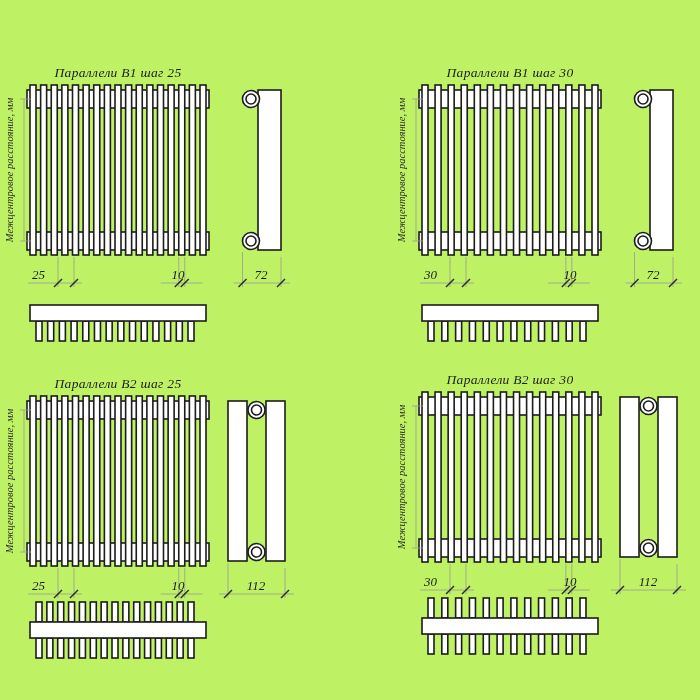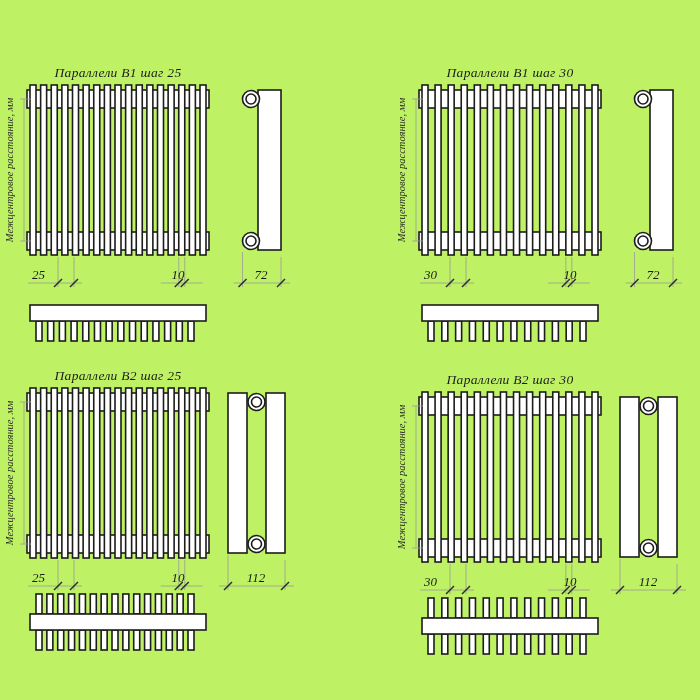--- a/index.html
+++ b/index.html
@@ -149,21 +149,21 @@
           <rect x="174.1818181818182" y="266" width="6" height="20" class="ln"></rect>
           <rect x="188" y="266" width="6" height="20" class="ln"></rect>
           <rect x="30" y="250" width="176" height="16" class="ln"></rect>
         </g>
       <text class="dim-text" x="32" y="224">30</text>
       <text class="dim-text mid" x="178" y="224">10</text>
       <text class="dim-text mid" x="261" y="224">72</text>
     </svg>
   </div>
 
-  <div class="quadrant" style="left:0px;top:358px;">
+  <div class="quadrant" style="left:0px;top:366px;">
     <svg width="385" height="302" viewBox="0 0 385 302">
       <text class="title" x="118" y="22">Параллели В2 шаг 25</text>
       <text class="axis" transform="rotate(-90 13 115)" x="13" y="115">Межцентровое расстояние, мм</text>
       <g>
           <rect x="27" y="35" width="182" height="18" class="ln"></rect>
           <rect x="27" y="177" width="182" height="18" class="ln"></rect>
           <rect x="30" y="30" width="6" height="170" class="ln"></rect>
           <rect x="40.625" y="30" width="6" height="170" class="ln"></rect>
           <rect x="51.25" y="30" width="6" height="170" class="ln"></rect>
           <rect x="61.875" y="30" width="6" height="170" class="ln"></rect>

